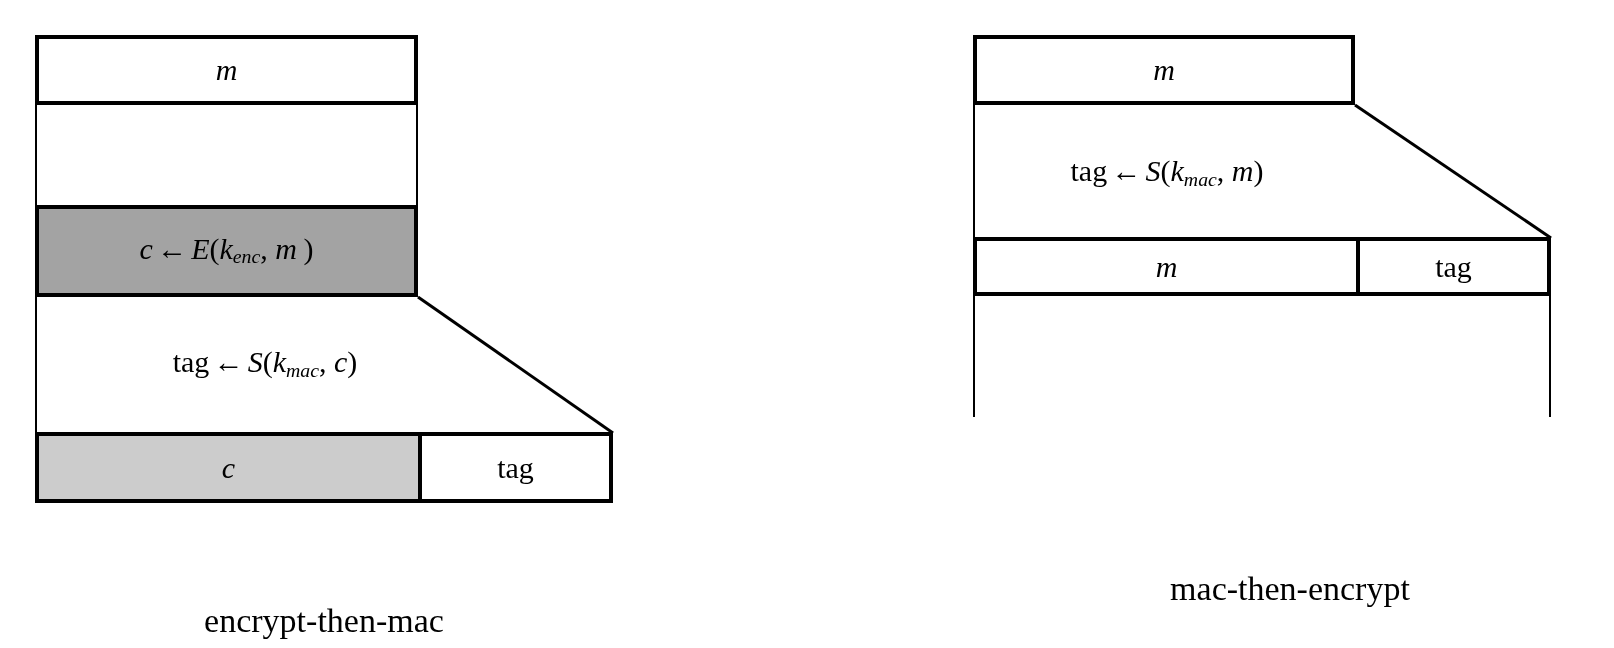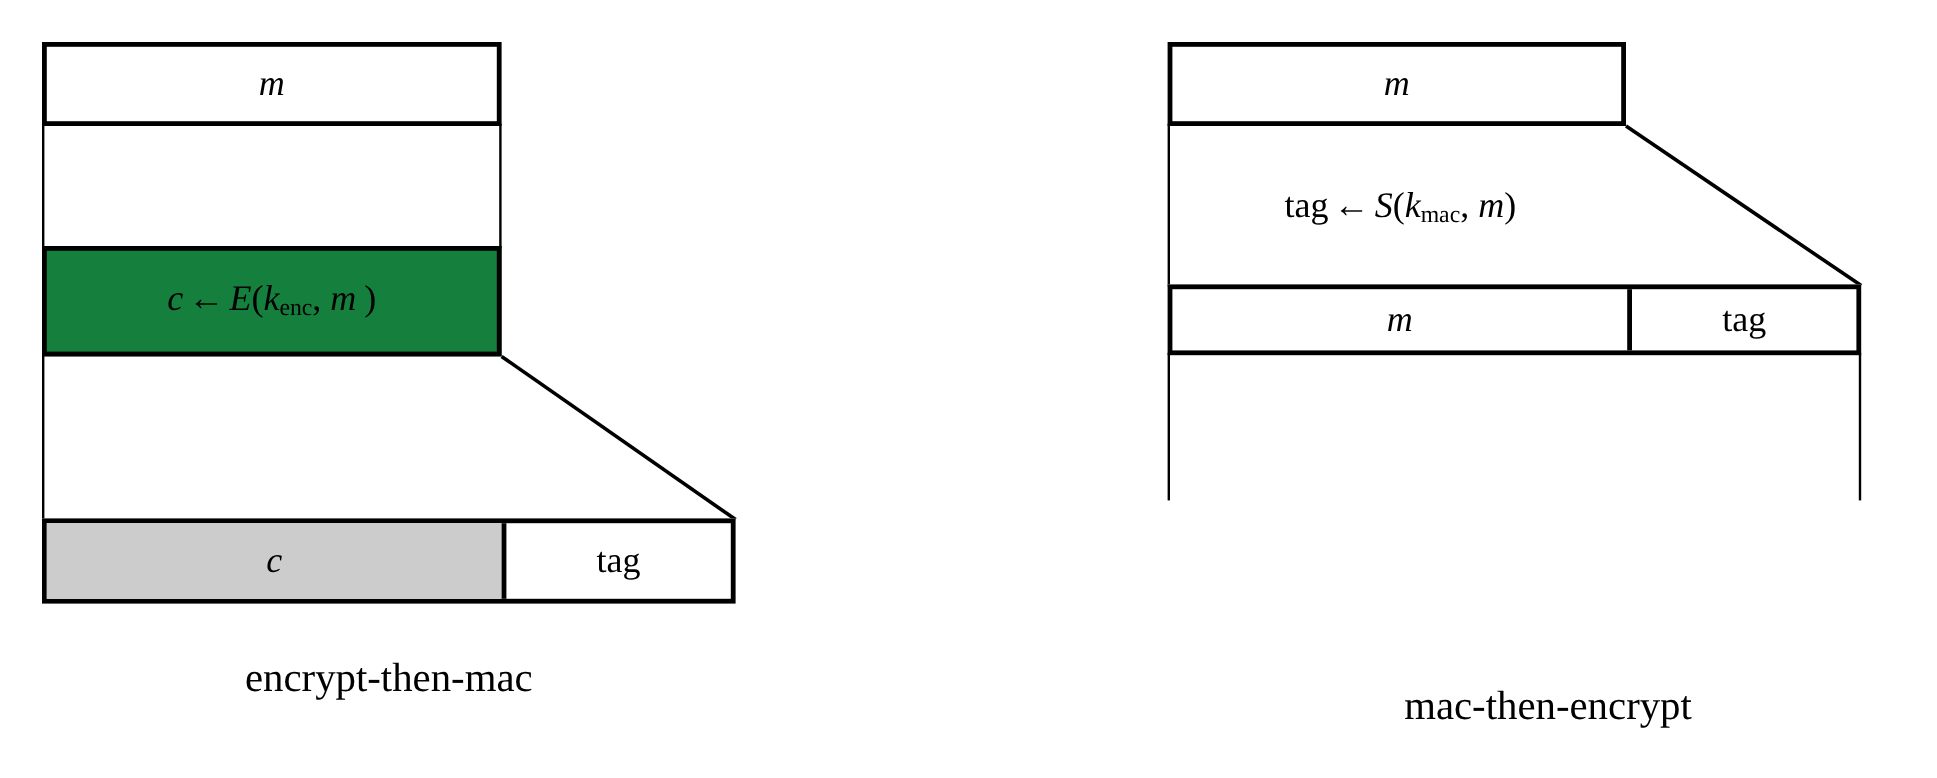--- a/index.html
+++ b/index.html
@@ -28,21 +28,21 @@
   .box {
     position: absolute;
     box-sizing: border-box;
     border: 4px solid #000000;
     background: #ffffff;
     display: flex;
     align-items: center;
     justify-content: center;
   }
   .box.shaded {
-    background: #15803d;
+    background: #a3a3a3;
   }
   .box-label {
     font-size: 30px;
     line-height: 1;
     white-space: nowrap;
   }
 
   
   .split {
     position: absolute;
@@ -98,20 +98,21 @@
     font-size: 34px;
     line-height: 1;
     white-space: nowrap;
     transform: translateX(-50%);
   }
 
   
   .sub {
     font-size: 0.66em;
     vertical-align: -0.22em;
+    font-style: italic;
   }
   .it {
     font-style: italic;
   }
   .arrow {
     font-style: normal;
     padding: 0 0.14em;
   }
   .thinsp {
     display: inline-block;
@@ -131,35 +132,38 @@
   <div class="wall" style="left:416px; top:103px; height:104px;"></div>
 
   <div class="box shaded" style="left:35px; top:205px; width:383px; height:92px;">
     <span class="box-label">
       <span class="it">c</span><span class="arrow">←</span><span class="it">E</span>(<span class="it">k</span><span class="sub">enc</span>,&nbsp;<span class="it">m</span><span class="thinsp"></span>)
     </span>
   </div>
 
   <div class="wall" style="left:35px; top:295px; height:139px;"></div>
 
+  <div class="math" style="left:265px; top:364px;">
+    tag<span class="arrow">←</span><span class="it">S</span>(<span class="it">k</span><span class="sub">mac</span>,&nbsp;<span class="it">c</span>)
+  </div>
 
   <svg class="diagonal">
     <line x1="418" y1="297" x2="613" y2="433" stroke="#000000" stroke-width="3"></line>
   </svg>
 
   <div class="split" style="left:35px; top:432px; width:578px; height:71px;">
     <div class="cell shaded" style="width:379px;">
       <span class="box-label it">c</span>
     </div>
     <div class="cell divider" style="width:191px;">
       <span class="box-label">tag</span>
     </div>
   </div>
 
-  <div class="caption" style="left:324px; top:549px;">encrypt-then-mac</div>
+  <div class="caption" style="left:324px; top:604px;">encrypt-then-mac</div>
 </div>
 
 <div class="diagram">
 
   <div class="box" style="left:973px; top:35px; width:382px; height:70px;">
     <span class="box-label it">m</span>
   </div>
 
   <div class="wall" style="left:973px; top:103px; height:136px;"></div>
 

